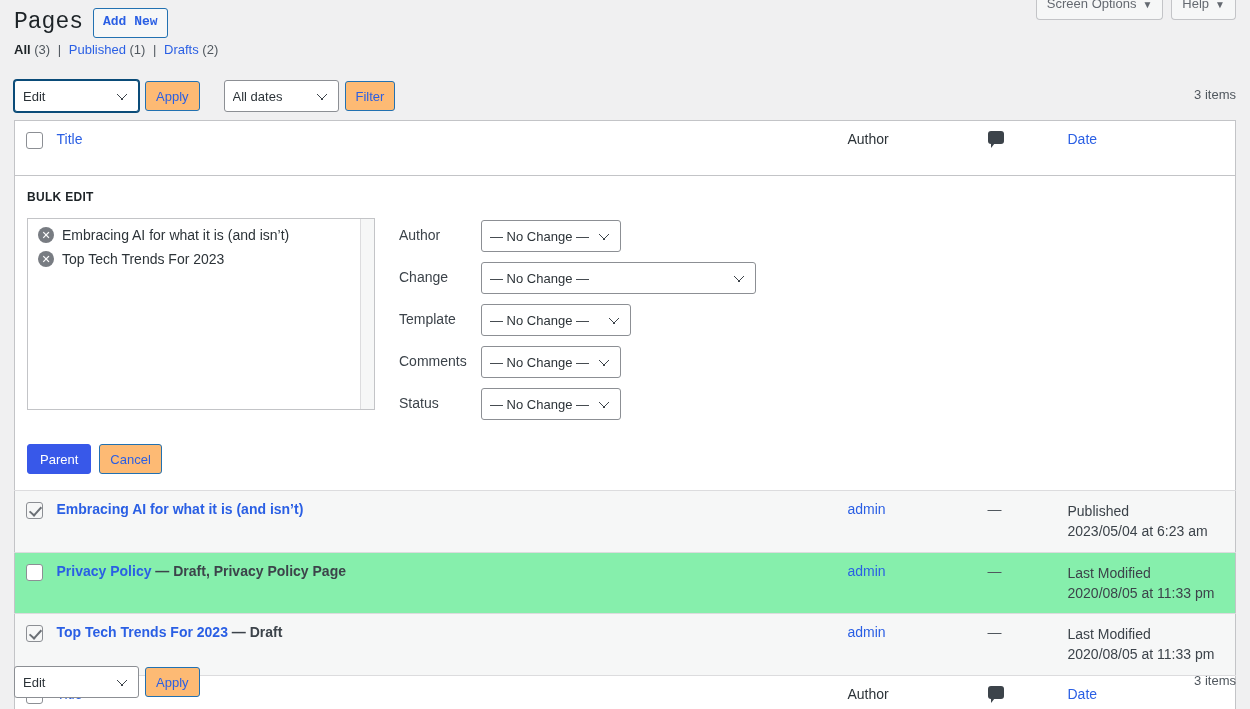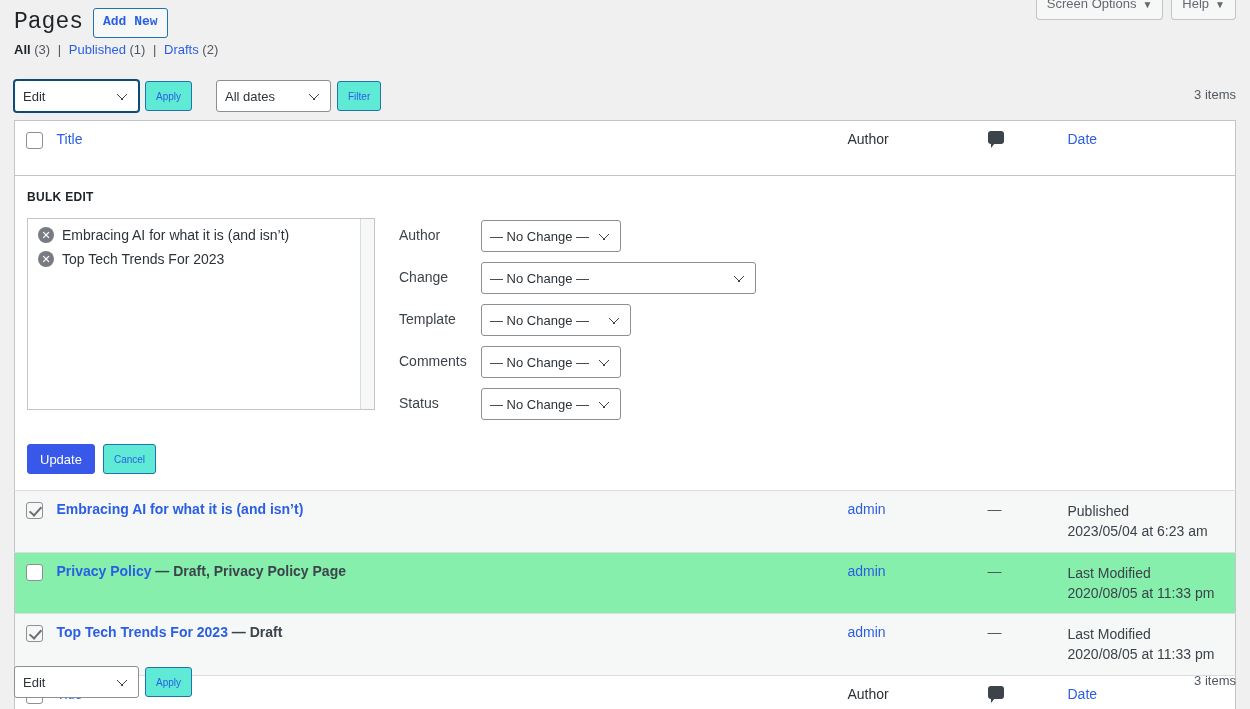--- a/index.html
+++ b/index.html
@@ -105,23 +105,23 @@
     border-color: #0a4b78;
     box-shadow: 0 0 0 1px #0a4b78;
     outline: none;
   }
   .bulk-select { width: 125px; }
   .date-select { width: 115px; }
 
   .btn-secondary {
     border: 1px solid #2271b1;
     color: #2a5fe4;
-    background: #5eead4;
-    border-radius: 3px;
-    font-size: 10px;
+    background: #fdba74;
+    border-radius: 3px;
+    font-size: 13px;
     height: 30px;
     padding: 0 10px;
     cursor: pointer;
     font-family: "Liberation Sans", sans-serif;
   }
   .displaying-num {
     position: absolute;
     right: 0; top: 7px;
     font-size: 13px;
     color: #50575e;
@@ -388,21 +388,21 @@
                 <div class="field-row">
                   <div class="field-label">Status</div>
                   <select class="wp-select nochange-sm">
                     <option>— No Change —</option>
                   </select>
                 </div>
               </div>
 
             </div>
             <div class="bulk-actions">
-              <button class="btn-primary">Update</button>
+              <button class="btn-primary">Parent</button>
               <button class="btn-secondary">Cancel</button>
             </div>
           </div>
         </td>
       </tr>
 
       <tr class="alt">
         <td class="col-cb">
           <span class="cb checked"></span>
         </td>

